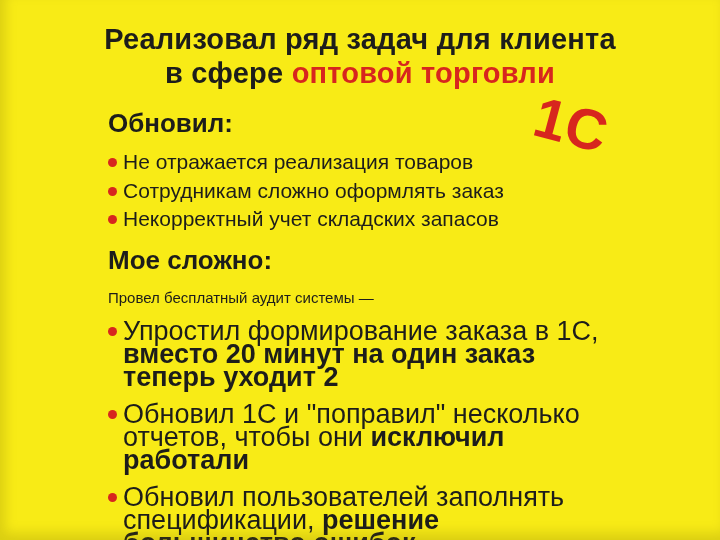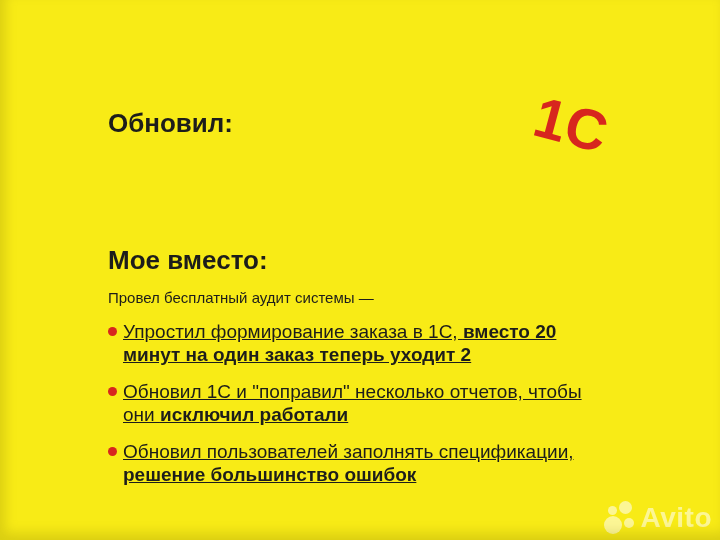--- a/index.html
+++ b/index.html
@@ -67,24 +67,23 @@
   }
 
   ul { list-style: none; margin: 0; padding: 0; }
   li {
     position: relative;
     padding-left: 15px;
     font-size: 21px;
   }
   .problems li { line-height: 28.5px; }
   .solution li {
-    font-size: 19px;
+    font-size: 27px;
     line-height: 23px;
     margin-bottom: 14px;
-    text-decoration: underline;
   }
   .dot {
     position: absolute;
     left: 0;
     width: 9px;
     height: 9px;
     border-radius: 50%;
     background: #D7261E;
   }
   .problems .dot { top: 10px; }
@@ -119,49 +118,61 @@
     font-size: 28px;
     font-weight: 700;
     letter-spacing: 0.5px;
   }
 </style>
 </head>
 <body>
 
 <div class="canvas">
 
+  <header class="title">
+    <div>Реализовал ряд задач для клиента</div>
+    <div>
+      <span>в сфере</span>
+      <span class="red">оптовой торговли</span>
+    </div>
+  </header>
 
   <div class="logo-1c">1С</div>
 
   <section class="section problems">
     <h2>Обновил:</h2>
+    <ul>
+      <li>
+        <span class="dot"></span>
+        <span>Не отражается реализация товаров</span>
+      </li>
+      <li>
+        <span class="dot"></span>
+        <span>Сотрудникам сложно оформлять заказ</span>
+      </li>
+      <li>
+        <span class="dot"></span>
+        <span>Некорректный учет складских запасов</span>
+      </li>
+    </ul>
   </section>
 
   <section class="section solution">
-    <h2>Мое вместо:</h2>
+    <h2>Мое сложно:</h2>
     <p class="intro">Провел бесплатный аудит системы —</p>
     <ul>
       <li>
         <span class="dot"></span>
         <span><span>Упростил формирование заказа в 1С, </span><b>вместо 20 минут на один заказ теперь уходит 2</b></span>
       </li>
       <li>
         <span class="dot"></span>
         <span><span>Обновил 1С и "поправил" несколько отчетов, чтобы они </span><b>исключил работали</b></span>
       </li>
       <li>
         <span class="dot"></span>
         <span><span>Обновил пользователей заполнять спецификации, </span><b>решение большинство ошибок</b></span>
       </li>
     </ul>
   </section>
 
-  <div class="watermark">
-    <span class="avito-mark">
-      <i class="m1"></i>
-        <i class="m2"></i>
-        <i class="m3"></i>
-        <i class="m4"></i>
-    </span>
-    <span class="avito-text">Avito</span>
-  </div>
 
 </div>
 
 </body></html>

